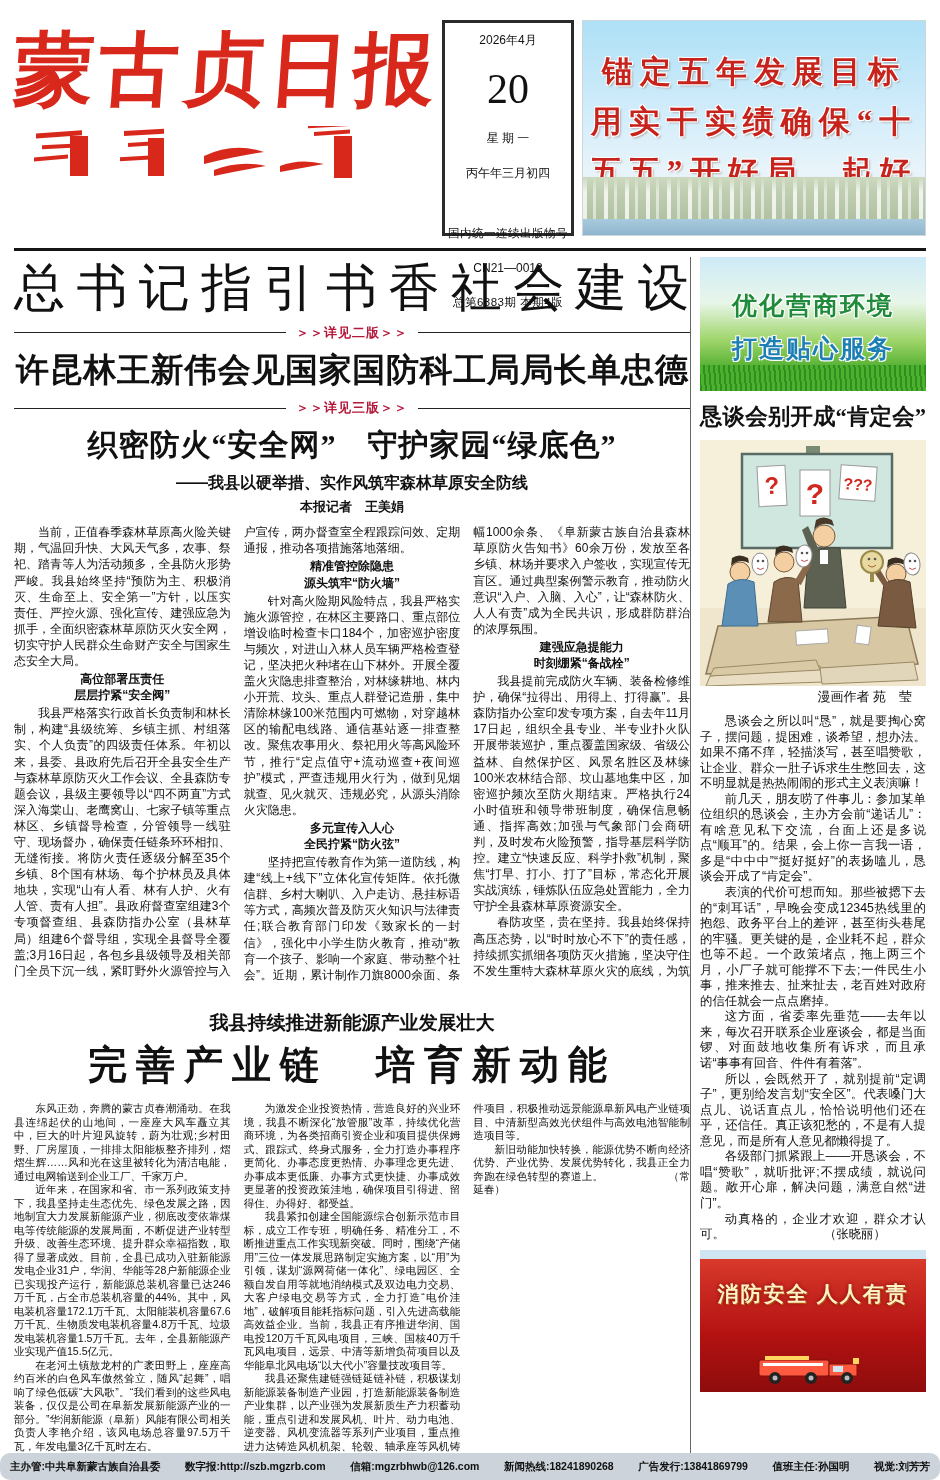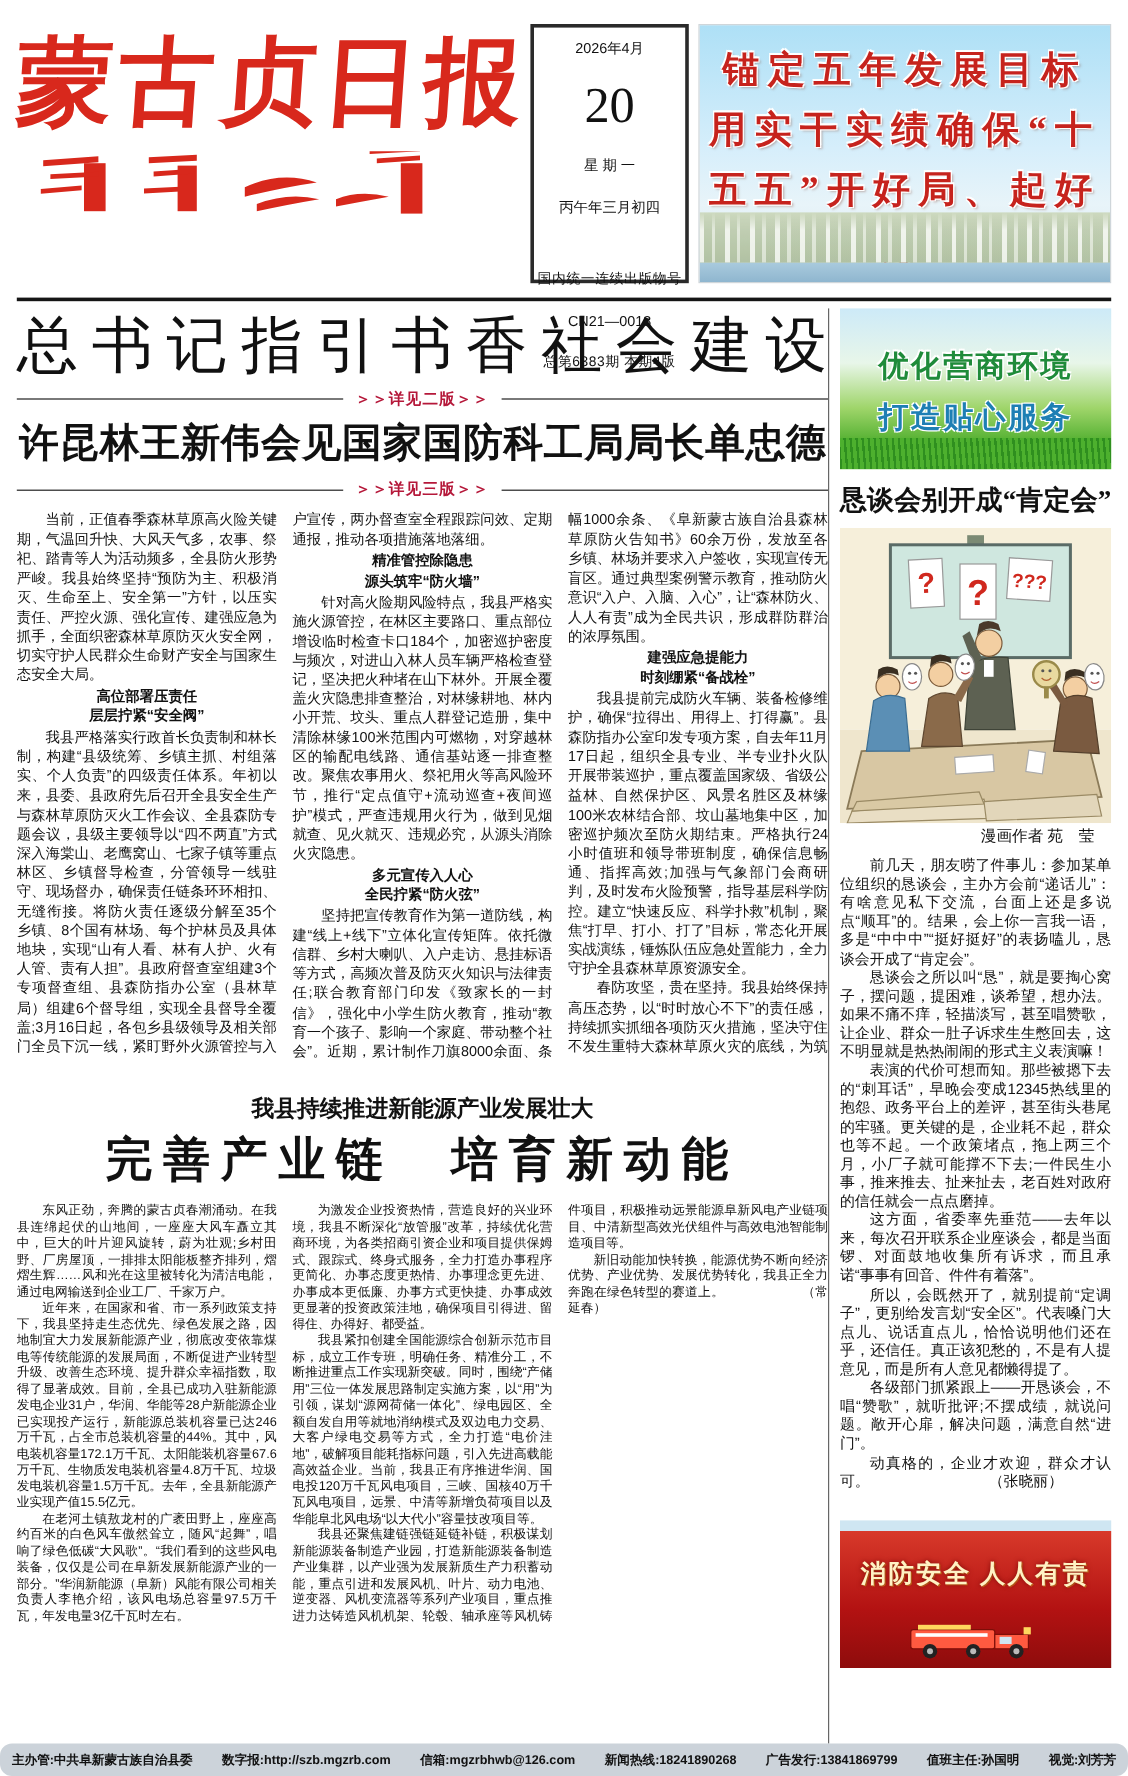--- a/index.html
+++ b/index.html
@@ -25,21 +25,21 @@
   }
   .datebox .day{font-size:42px;line-height:1.05;font-family:Liberation Serif, serif;}
   .datebox .small{font-size:11.5px;letter-spacing:.5px;}
   .datebox .qr{margin:4px 0 2px;}
   .top-banner{
     flex:1;position:relative;margin:10px 0 12px 2px;overflow:hidden;
     background:linear-gradient(#aee0f6 0%,#d6eefb 48%,#e8f4f9 70%,#d3e2ea 100%);
     border:1px solid #cfd6da;
   }
   .banner-lines{
-    position:absolute;top:12px;left:0;right:0;text-align:center;
+    position:absolute;top:26px;left:0;right:0;text-align:center;
     font-family:"Liberation Serif","DejaVu Serif",serif;font-weight:900;
     font-size:31px;color:#c6231d;line-height:1.62;letter-spacing:7px;
     text-shadow:-1px -1px 0 #fff,1px -1px 0 #fff,-1px 1px 0 #fff,1px 1px 0 #fff,2px 2px 2px rgba(120,60,40,.35);
   }
   .city{position:absolute;bottom:16px;left:0;right:0;height:42px;
     background:linear-gradient(#cdd9bf,#b3c4a4);}
   .city:before{content:"";position:absolute;inset:0;
     background:repeating-linear-gradient(90deg,rgba(255,255,255,.75) 0 4px,rgba(170,185,160,.15) 4px 10px,rgba(255,255,255,.5) 10px 13px,rgba(160,175,150,.1) 13px 21px);
     -webkit-mask-image:linear-gradient(transparent,black 35%);mask-image:linear-gradient(transparent,black 35%);}
   .water{position:absolute;bottom:0;left:0;right:0;height:16px;
@@ -96,21 +96,21 @@
   .gb-text .l2{color:#1e7fb4;}
   .gb-grass{position:absolute;bottom:0;left:0;right:0;height:26px;
     background:repeating-linear-gradient(85deg,#2f8f1f 0 2px,#4db02e 2px 5px);}
   h3.right-head{
     margin:6px 0 8px;font-family:"Liberation Serif","DejaVu Serif",serif;
     font-weight:900;font-size:22.5px;text-align:justify;text-align-last:justify;
   }
   .cartoon{display:block;}
   .cartoon-caption{text-align:right;font-size:13px;padding-right:14px;margin:2px 0 8px;}
   .right-article{height:528px;overflow:hidden;font-size:12.4px;line-height:15.55px;text-align:justify;}
-  .fire-banner{height:123px;margin-top:25px;position:relative;overflow:hidden;
+  .fire-banner{height:142px;margin-top:8px;position:relative;overflow:hidden;
     background:linear-gradient(#cfe6f2 0,#cfe6f2 9px,#d8392a 9px,#b31212 60%,#8e0c0c 100%);}
   .fb-text{position:relative;margin-top:30px;text-align:center;color:#fff2c4;
     font-family:"Liberation Serif","DejaVu Serif",serif;font-weight:900;font-size:21px;
     letter-spacing:2px;text-shadow:0 0 4px #7a0707,1px 1px 0 #c9761d;}
   .fb-truck{position:absolute;bottom:6px;left:50%;transform:translateX(-50%);}
   
   .footer{
     margin-top:auto;margin-left:-14px;width:940px;height:27px;background:#ccd3da;
     display:flex;align-items:center;justify-content:space-between;
     padding:0 10px;box-sizing:border-box;font-size:10.5px;font-weight:bold;white-space:nowrap;border-radius:10px;
@@ -219,20 +219,25 @@
       </div>
 
       <h2 class="second">许昆林王新伟会见国家国防科工局局长单忠德</h2>
       <div class="see-divider">
         <span class="ln"></span>
         <span class="txt">＞＞详见三版＞＞</span>
         <span class="ln"></span>
       </div>
 
       <article>
+        <div class="fire-head">
+          <h3 class="fire">织密防火“安全网”　守护家园“绿底色”</h3>
+          <div class="fire-sub">——我县以硬举措、实作风筑牢森林草原安全防线</div>
+          <div class="fire-byline">本报记者　王美娟</div>
+        </div>
         <div class="cols-fire">
 
         <p class="para">当前，正值春季森林草原高火险关键期，气温回升快、大风天气多，农事、祭祀、踏青等人为活动频多，全县防火形势严峻。我县始终坚持“预防为主、积极消灭、生命至上、安全第一”方针，以压实责任、严控火源、强化宣传、建强应急为抓手，全面织密森林草原防灭火安全网，切实守护人民群众生命财产安全与国家生态安全大局。</p>
             <p class="crosshead">高位部署压责任
 层层拧紧“安全阀”</p>
             <p class="para">我县严格落实行政首长负责制和林长制，构建“县级统筹、乡镇主抓、村组落实、个人负责”的四级责任体系。年初以来，县委、县政府先后召开全县安全生产与森林草原防灭火工作会议、全县森防专题会议，县级主要领导以“四不两直”方式深入海棠山、老鹰窝山、七家子镇等重点林区、乡镇督导检查，分管领导一线驻守、现场督办，确保责任链条环环相扣、无缝衔接。将防火责任逐级分解至35个乡镇、8个国有林场、每个护林员及具体地块，实现“山有人看、林有人护、火有人管、责有人担”。县政府督查室组建3个专项督查组、县森防指办公室（县林草局）组建6个督导组，实现全县督导全覆盖;3月16日起，各包乡县级领导及相关部门全员下沉一线，紧盯野外火源管控与入户宣传，两办督查室全程跟踪问效、定期通报，推动各项措施落地落细。</p>
             <p class="crosshead">精准管控除隐患
 源头筑牢“防火墙”</p>
             <p class="para">针对高火险期风险特点，我县严格实施火源管控，在林区主要路口、重点部位增设临时检查卡口184个，加密巡护密度与频次，对进山入林人员车辆严格检查登记，坚决把火种堵在山下林外。开展全覆盖火灾隐患排查整治，对林缘耕地、林内小开荒、坟头、重点人群登记造册，集中清除林缘100米范围内可燃物，对穿越林区的输配电线路、通信基站逐一排查整改。聚焦农事用火、祭祀用火等高风险环节，推行“定点值守+流动巡查+夜间巡护”模式，严查违规用火行为，做到见烟就查、见火就灭、违规必究，从源头消除火灾隐患。</p>
             <p class="crosshead">多元宣传入人心
@@ -333,22 +338,22 @@
           <ellipse cx="212" cy="124" rx="8" ry="11" fill="#fff" stroke="#888" transform="rotate(-8 212 124)"></ellipse>
           <circle cx="210" cy="121" r="1.3" fill="#555"></circle>
             <circle cx="215" cy="121" r="1.3" fill="#555"></circle>
           <path d="M209 128 q3 3 7 0" stroke="#c05050" fill="none"></path>
         </g>
       </svg>
       <div class="cartoon-caption">漫画作者 苑　莹</div>
 
       <div class="right-article">
 
-      <p class="para">前几天，朋友唠了件事儿：参加某单位组织的恳谈会，主办方会前“递话儿”：有啥意见私下交流，台面上还是多说点“顺耳”的。结果，会上你一言我一语，多是“中中中”“挺好挺好”的表扬嗑儿，恳谈会开成了“肯定会”。</p>
-          <p class="para">恳谈会之所以叫“恳”，就是要掏心窝子，摆问题，提困难，谈希望，想办法。如果不痛不痒，轻描淡写，甚至唱赞歌，让企业、群众一肚子诉求生生憋回去，这不明显就是热热闹闹的形式主义表演嘛！</p>
+      <p class="para">恳谈会之所以叫“恳”，就是要掏心窝子，摆问题，提困难，谈希望，想办法。如果不痛不痒，轻描淡写，甚至唱赞歌，让企业、群众一肚子诉求生生憋回去，这不明显就是热热闹闹的形式主义表演嘛！</p>
+          <p class="para">前几天，朋友唠了件事儿：参加某单位组织的恳谈会，主办方会前“递话儿”：有啥意见私下交流，台面上还是多说点“顺耳”的。结果，会上你一言我一语，多是“中中中”“挺好挺好”的表扬嗑儿，恳谈会开成了“肯定会”。</p>
           <p class="para">表演的代价可想而知。那些被摁下去的“刺耳话”，早晚会变成12345热线里的抱怨、政务平台上的差评，甚至街头巷尾的牢骚。更关键的是，企业耗不起，群众也等不起。一个政策堵点，拖上两三个月，小厂子就可能撑不下去;一件民生小事，推来推去、扯来扯去，老百姓对政府的信任就会一点点磨掉。</p>
           <p class="para">这方面，省委率先垂范——去年以来，每次召开联系企业座谈会，都是当面锣、对面鼓地收集所有诉求，而且承诺“事事有回音、件件有着落”。</p>
           <p class="para">所以，会既然开了，就别提前“定调子”，更别给发言划“安全区”。代表嗓门大点儿、说话直点儿，恰恰说明他们还在乎，还信任。真正该犯愁的，不是有人提意见，而是所有人意见都懒得提了。</p>
           <p class="para">各级部门抓紧跟上——开恳谈会，不唱“赞歌”，就听批评;不摆成绩，就说问题。敞开心扉，解决问题，满意自然“进门”。</p>
           <p class="para">动真格的，企业才欢迎，群众才认可。　　　　　　　　（张晓丽）</p>
         </div>
 
       <div class="fire-banner">
         <div class="fb-text">消防安全  人人有责</div>
         <svg class="fb-truck" width="120" height="34" viewBox="0 0 120 34">

